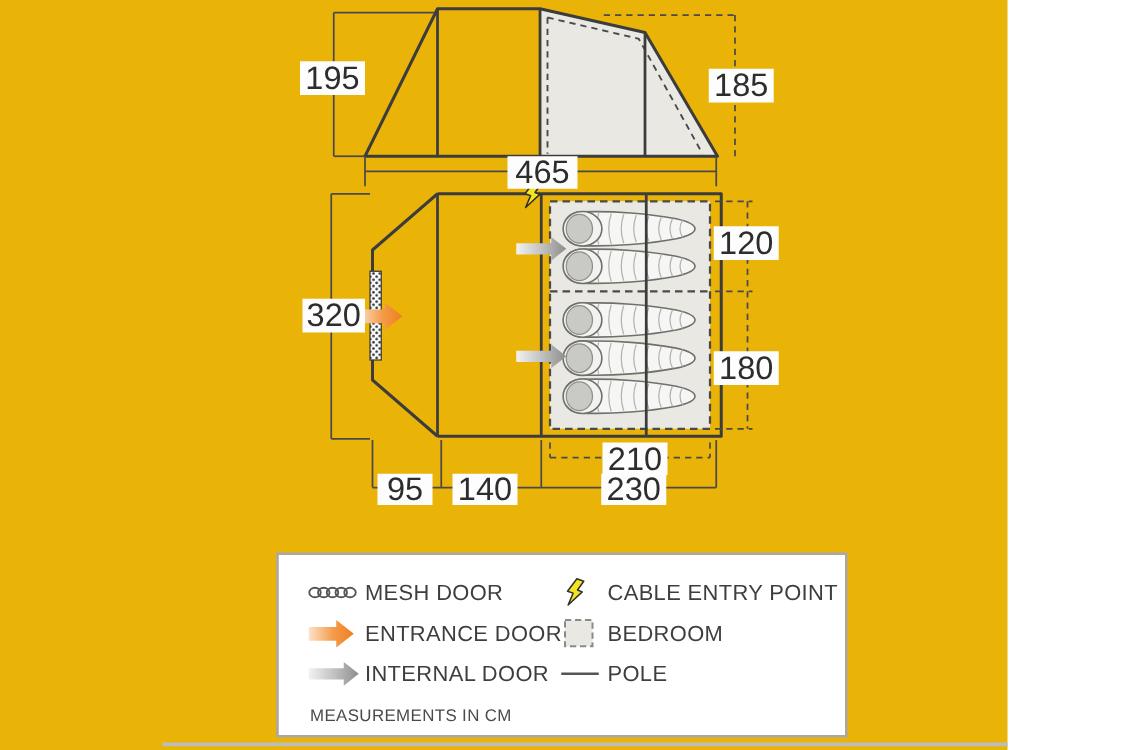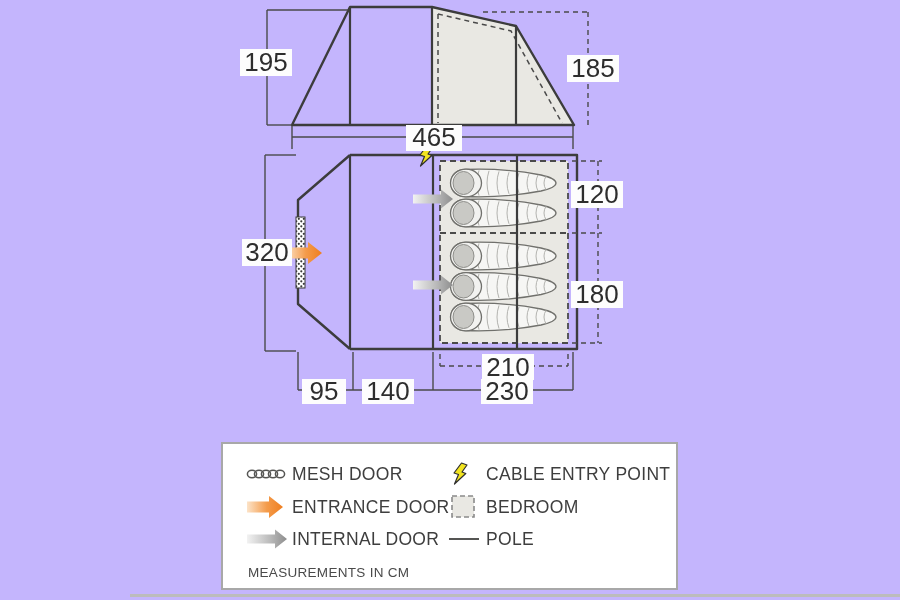--- a/index.html
+++ b/index.html
@@ -1,16 +1,16 @@
 <!DOCTYPE html>
 <html><head>
 <meta charset="utf-8">
 <style>
   html,body{margin:0;padding:0;background:#ffffff;}
-  .stage{position:relative;width:900px;height:600px;background:#c4b5fd;overflow:hidden;
+  .stage{position:relative;width:806px;height:600px;background:#eab308;overflow:hidden;
          font-family:"Liberation Sans", sans-serif;}
   svg text{font-family:"Liberation Sans", sans-serif;}
   .dimnum{font-size:26px;fill:#2d2d2d;}
   .legtxt{font-size:17.5px;fill:#3e3e3e;letter-spacing:.3px;}
   .notetxt{font-size:13.5px;fill:#4a4a4a;letter-spacing:.3px;}
 </style>
 </head>
 <body>
 
 <div class="stage">

